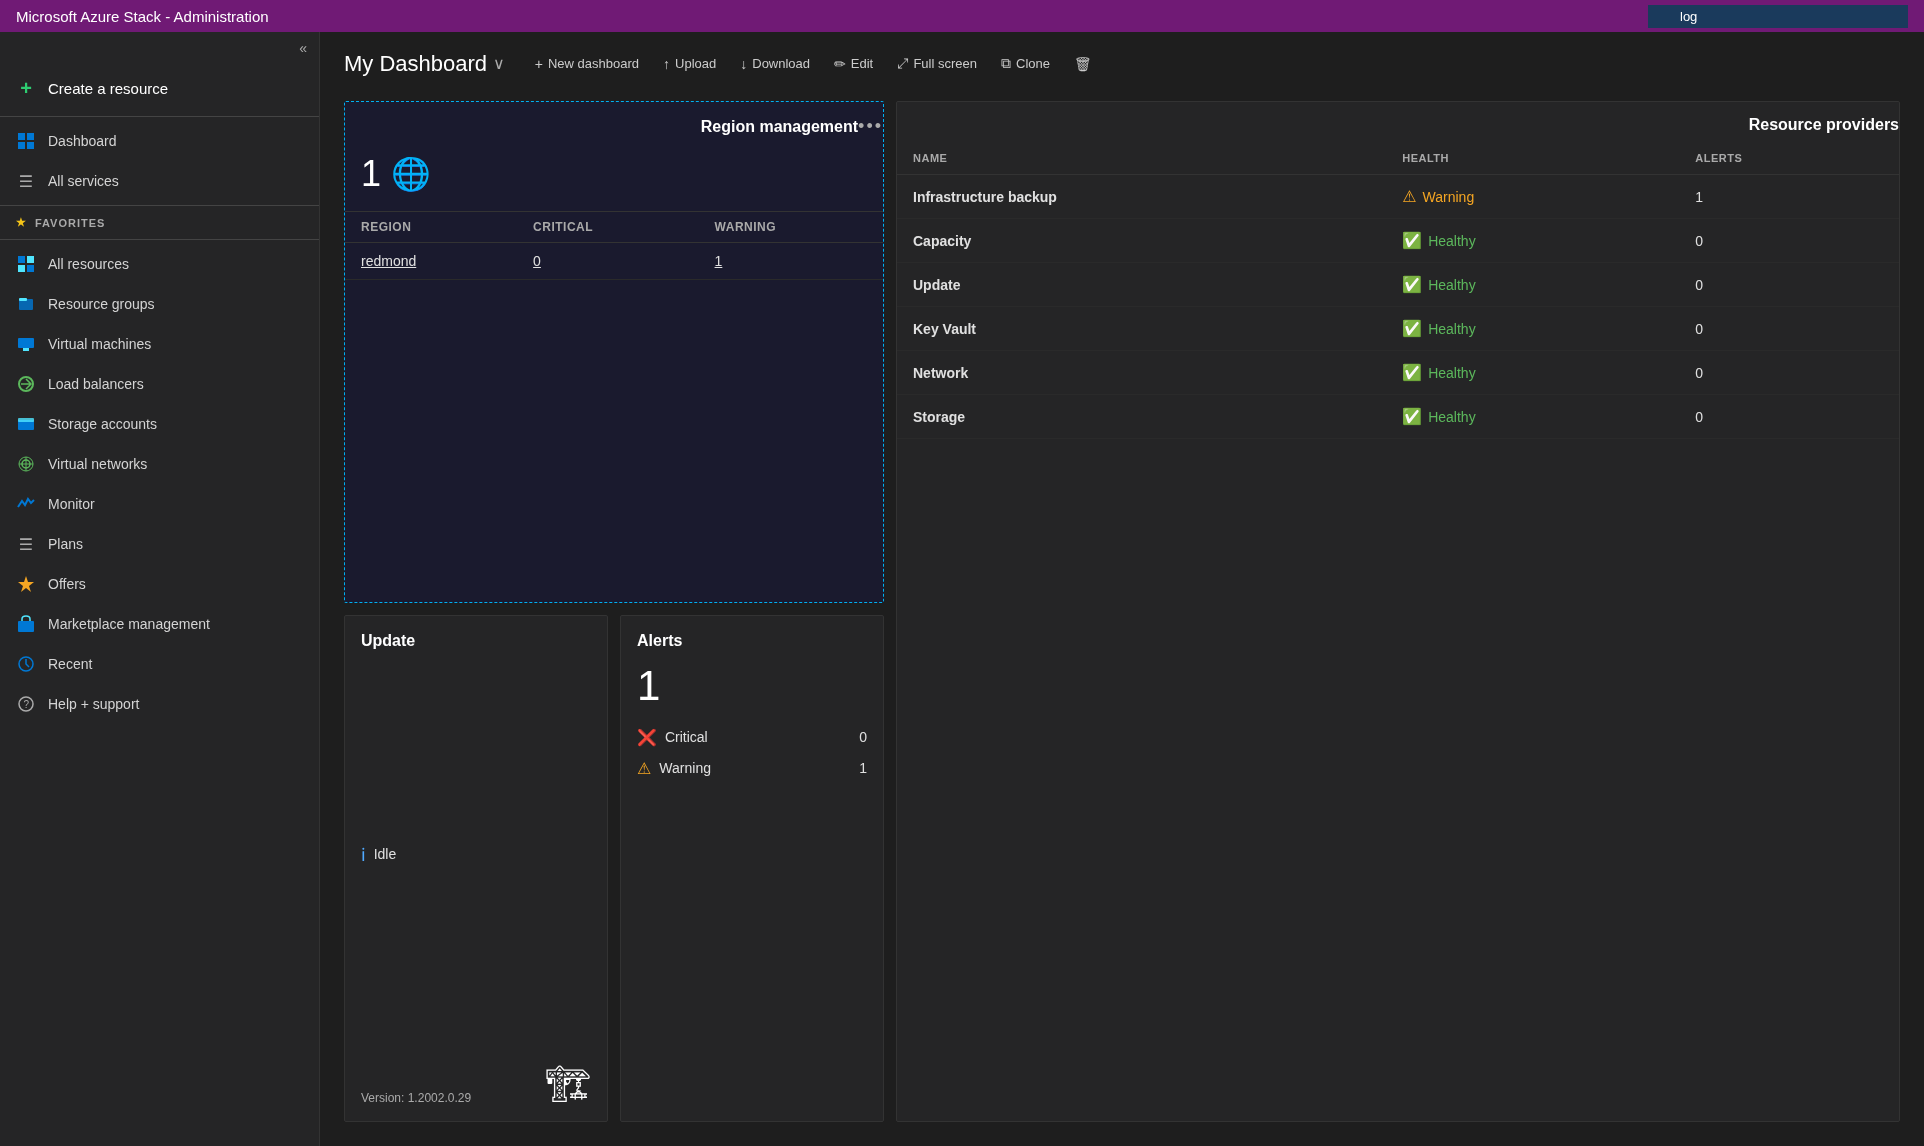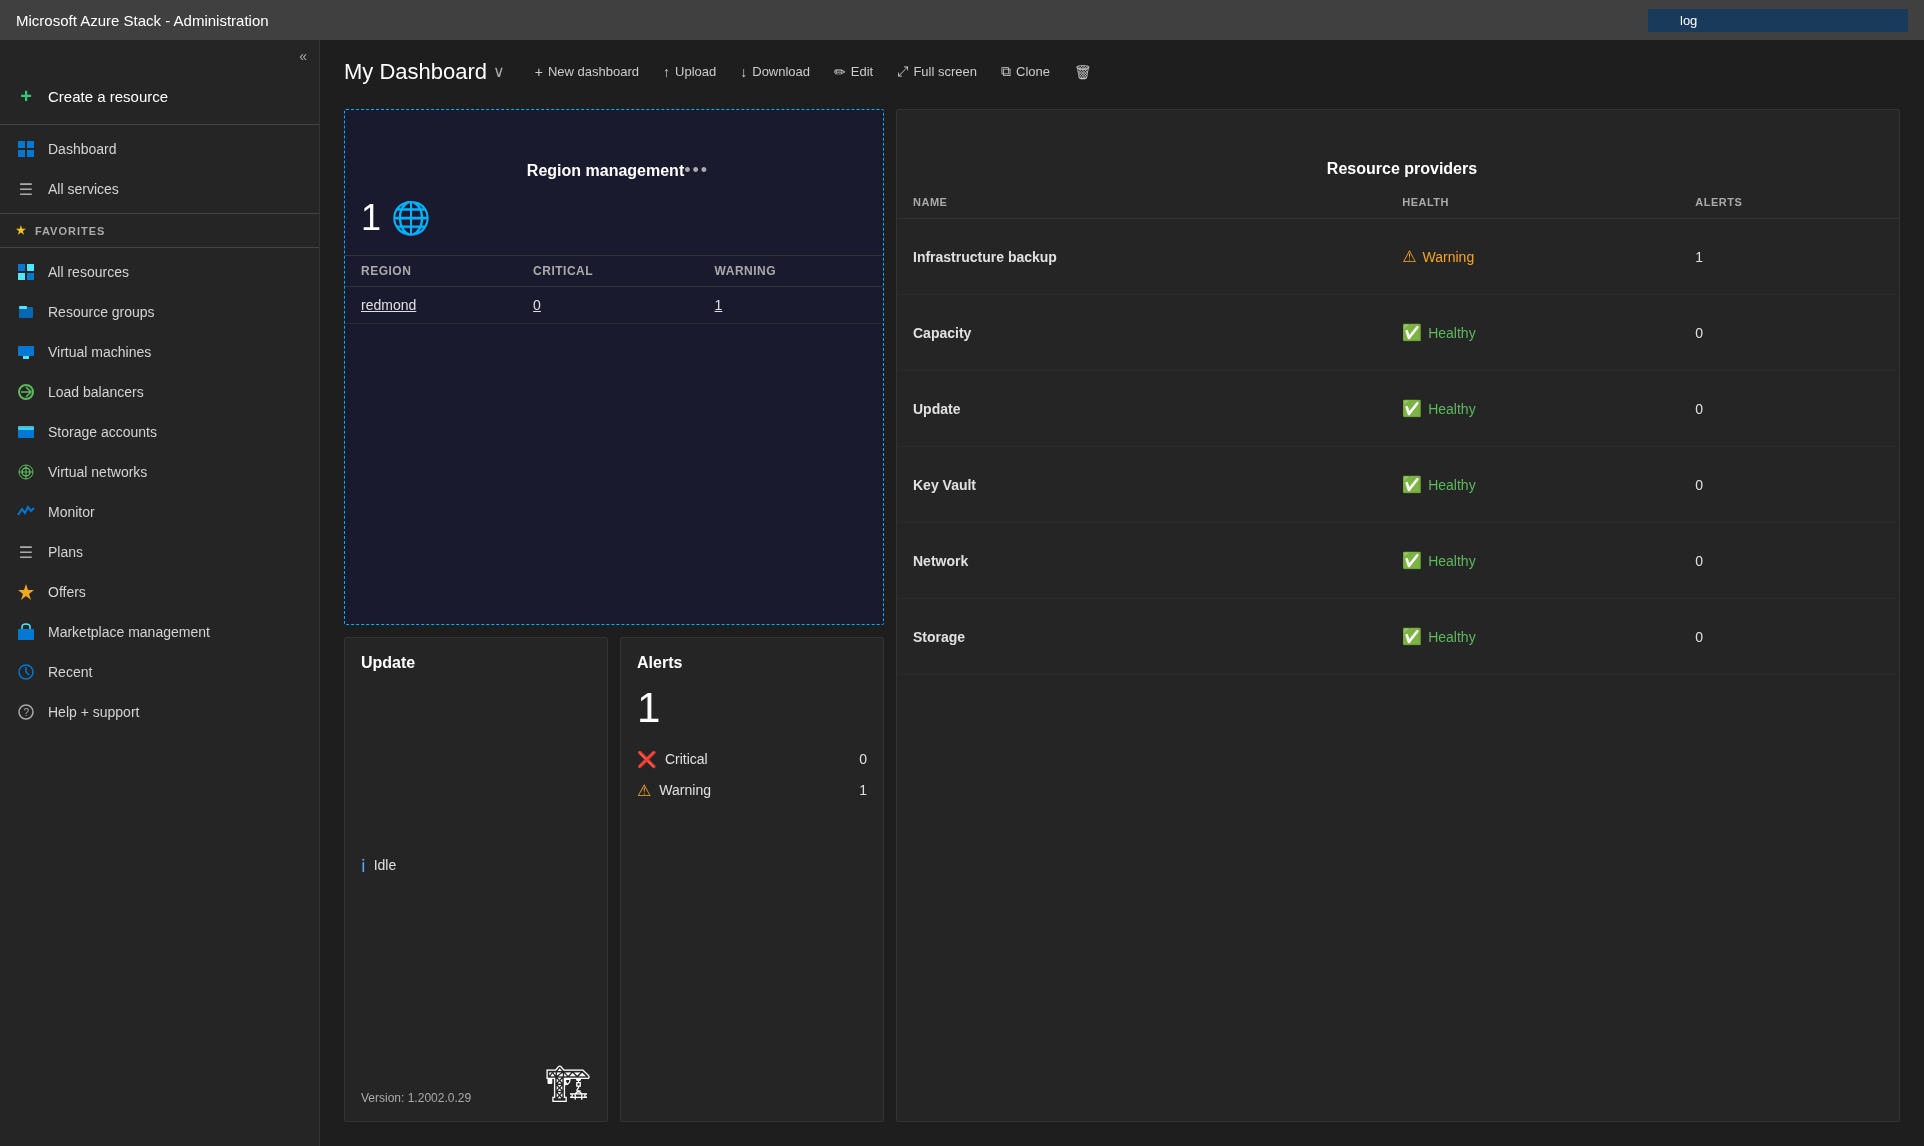--- a/index.html
+++ b/index.html
@@ -9,22 +9,22 @@
       color: #fff;
       width: 1924px;
       height: 1146px;
       overflow: hidden;
       display: flex;
       flex-direction: column;
     }
 
     
     .topbar {
-      background: #404040;
-      height: 40px;
+      background: #701a75;
+      height: 32px;
       display: flex;
       align-items: center;
       padding: 8px 16px;
       flex-shrink: 0;
     }
     .topbar-title {
       font-size: 15px;
       font-weight: 400;
       color: #fff;
       white-space: nowrap;
@@ -197,23 +197,22 @@
     
     .region-tile {
       grid-column: 1;
       grid-row: 1;
       border: 1px dashed #00b0f0;
       background: #1a1a2e;
     }
     .tile-header {
       display: flex;
       align-items: center;
-      justify-content: center;
-      padding: 14px 8px 8px 16px;
-      margin-top: 36px;
+      justify-content: flex-end;
+      padding: 14px 0 8px 16px;
     }
     .tile-title {
       font-size: 16px;
       font-weight: 600;
       color: #fff;
     }
     .tile-menu-btn {
       background: none;
       border: none;
       color: #aaa;
@@ -269,21 +268,21 @@
       text-align: left;
       padding: 10px 16px;
       font-size: 11px;
       font-weight: 700;
       color: #aaa;
       text-transform: uppercase;
       letter-spacing: 0.5px;
       border-bottom: 1px solid #333;
     }
     .rp-table td {
-      padding: 28px 16px;
+      padding: 12px 16px;
       font-size: 14px;
       color: #e0e0e0;
       border-bottom: 1px solid #2a2a2a;
     }
     .health-badge {
       display: flex;
       align-items: center;
       gap: 6px;
     }
     .status-icon {

